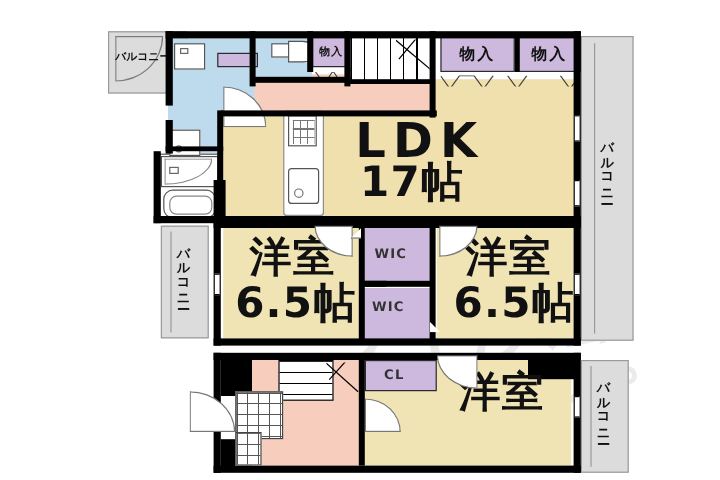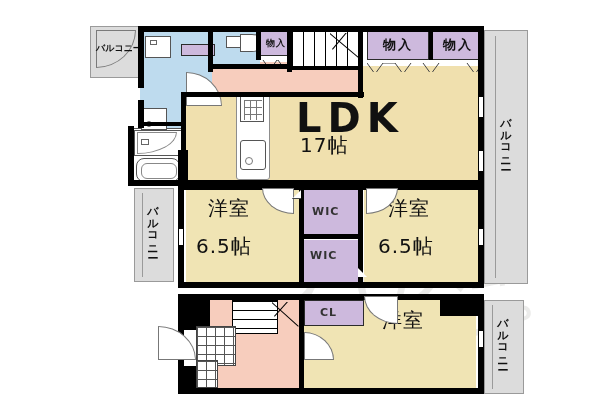--- a/index.html
+++ b/index.html
@@ -20,21 +20,21 @@
   .f-balc  {background:#dcdcdc;}
 
   
   .wall  {background:#000;}
   .thin  {border:1px solid #555;}
   .lt    {border:1px solid #9a9a9a;}
 
   
   .lbl{position:absolute;color:#111;line-height:1;white-space:nowrap;}
   .lbl-big{font-size:40px;letter-spacing:6px;font-weight:700;}
-  .lbl-mid{font-size:20px;letter-spacing:1px;font-weight:400;}
+  .lbl-mid{font-size:35px;letter-spacing:1px;font-weight:700;}
   .lbl-sm {font-size:11px;letter-spacing:1px;font-weight:600;}
   .lbl-xs {font-size:9px;letter-spacing:0px;font-weight:600;}
 
   
   .vert{writing-mode:vertical-rl;text-orientation:upright;}
 
   
   .chip{display:flex;align-items:center;justify-content:center;
         background:#cdb9dd;border:1px solid #2b2b2b;color:#111;
         font-size:13px;font-weight:600;letter-spacing:2px;}

